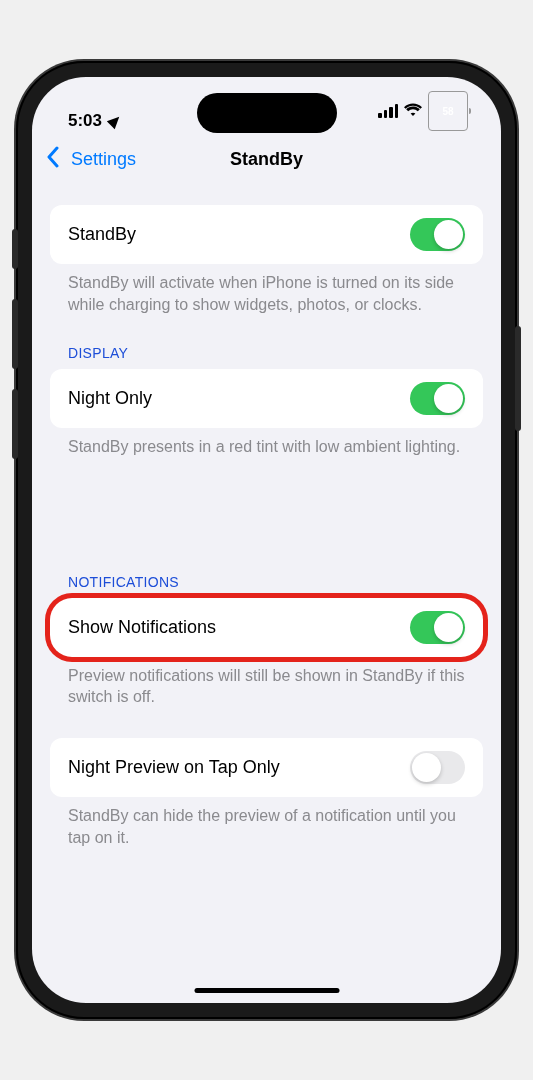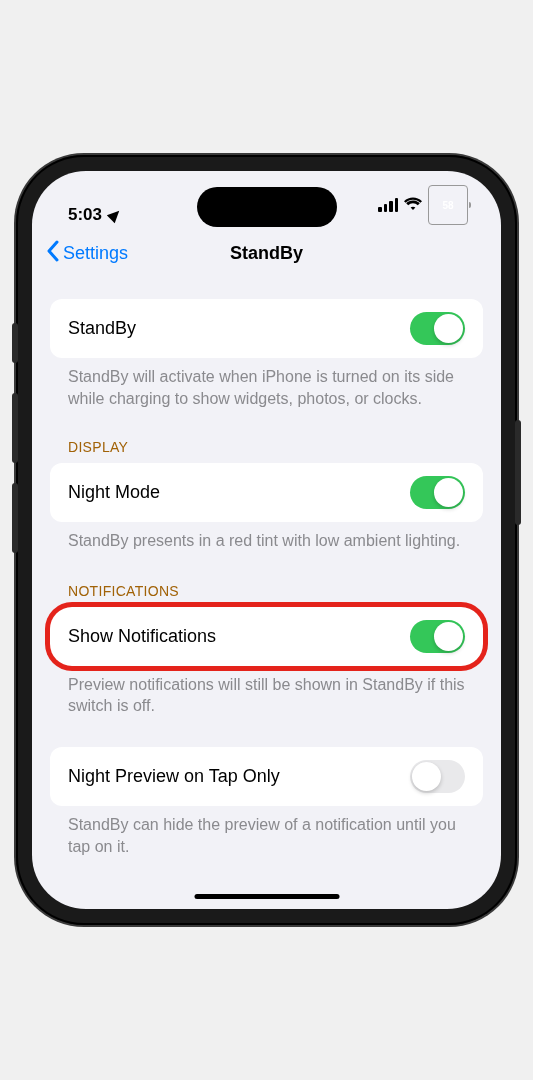--- a/index.html
+++ b/index.html
@@ -12,21 +12,21 @@
       width: 533px;
       height: 1080px;
       background: #f0f0f0;
       display: flex;
       justify-content: center;
       align-items: center;
       font-family: -apple-system, BlinkMacSystemFont, "Segoe UI", Helvetica, Arial, sans-serif;
     }
     .phone-frame {
       width: 501px;
-      height: 770px;
+      height: 958px;
       background: #1a1a1a;
       border-radius: 68px;
       padding: 16px;
       position: relative;
       box-shadow: 0 0 0 2px #3a3a3a, inset 0 0 0 2px #000;
     }
     .side-button {
       position: absolute;
       background: #2a2a2a;
       border-radius: 3px;
@@ -138,21 +138,21 @@
     .nav-bar {
       height: 48px;
       display: flex;
       align-items: center;
       position: relative;
       padding: 0 14px;
     }
     .back-btn {
       display: flex;
       align-items: center;
-      gap: 4px;
+      gap: 12px;
       color: #007aff;
       font-size: 18px;
     }
     .back-chevron svg { width: 13px; height: 22px; }
     .nav-title {
       position: absolute;
       left: 50%;
       transform: translateX(-50%);
       font-size: 18px;
       font-weight: 600;
@@ -160,21 +160,21 @@
     }
     .content {
       padding: 0 18px;
     }
     .section {
       margin-top: 30px;
     }
     .section.first { margin-top: 22px; }
     .section-header {
       font-size: 14px;
-      color: #a16207;
+      color: #1d4ed8;
       padding: 0 18px 8px;
       letter-spacing: 0.3px;
     }
     .cell {
       background: #fff;
       border-radius: 12px;
       padding: 13px 18px;
       display: flex;
       justify-content: space-between;
       align-items: center;
@@ -212,21 +212,21 @@
       position: absolute;
       top: 2px;
       width: 29px;
       height: 29px;
       background: #fff;
       border-radius: 50%;
       box-shadow: 0 2px 4px rgba(0,0,0,0.2);
     }
     .toggle.on .toggle-knob { right: 2px; }
     .toggle.off .toggle-knob { left: 2px; }
-    .gap-large { margin-top: 31px; }
+    .gap-large { margin-top: 116px; }
     .gap-med { margin-top: 30px; }
     .home-indicator {
       position: absolute;
       bottom: 10px;
       left: 50%;
       transform: translateX(-50%);
       width: 145px;
       height: 5px;
       background: #000;
       border-radius: 3px;
@@ -290,21 +290,21 @@
           <div class="toggle on">
               <div class="toggle-knob"></div>
             </div>
         </div>
         <div class="section-footer">StandBy will activate when iPhone is turned on its side while charging to show widgets, photos, or clocks.</div>
       </div>
 
       <div class="section">
         <div class="section-header">DISPLAY</div>
         <div class="cell">
-          <span class="cell-label">Night Mode</span>
+          <span class="cell-label">Night Only</span>
           <div class="toggle on">
               <div class="toggle-knob"></div>
             </div>
         </div>
         <div class="section-footer">StandBy presents in a red tint with low ambient lighting.</div>
       </div>
 
       <div class="section gap-large">
         <div class="section-header">NOTIFICATIONS</div>
         <div class="cell highlighted">

